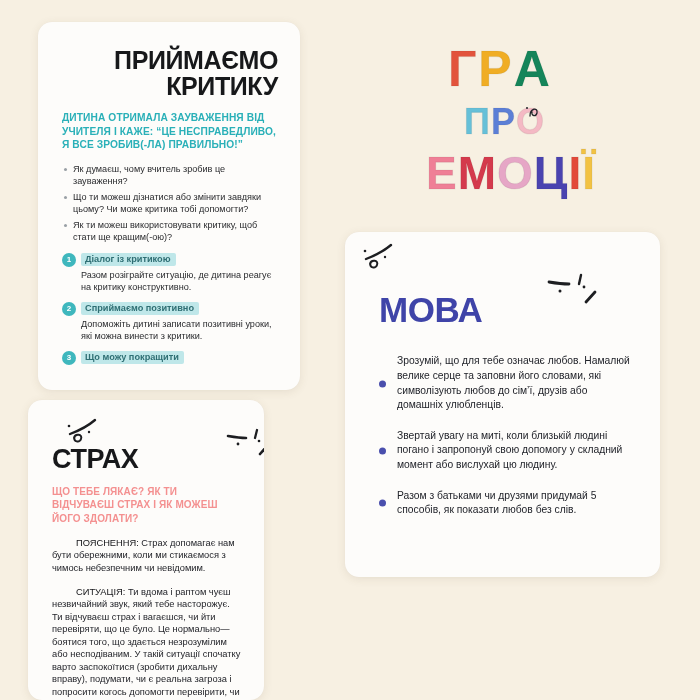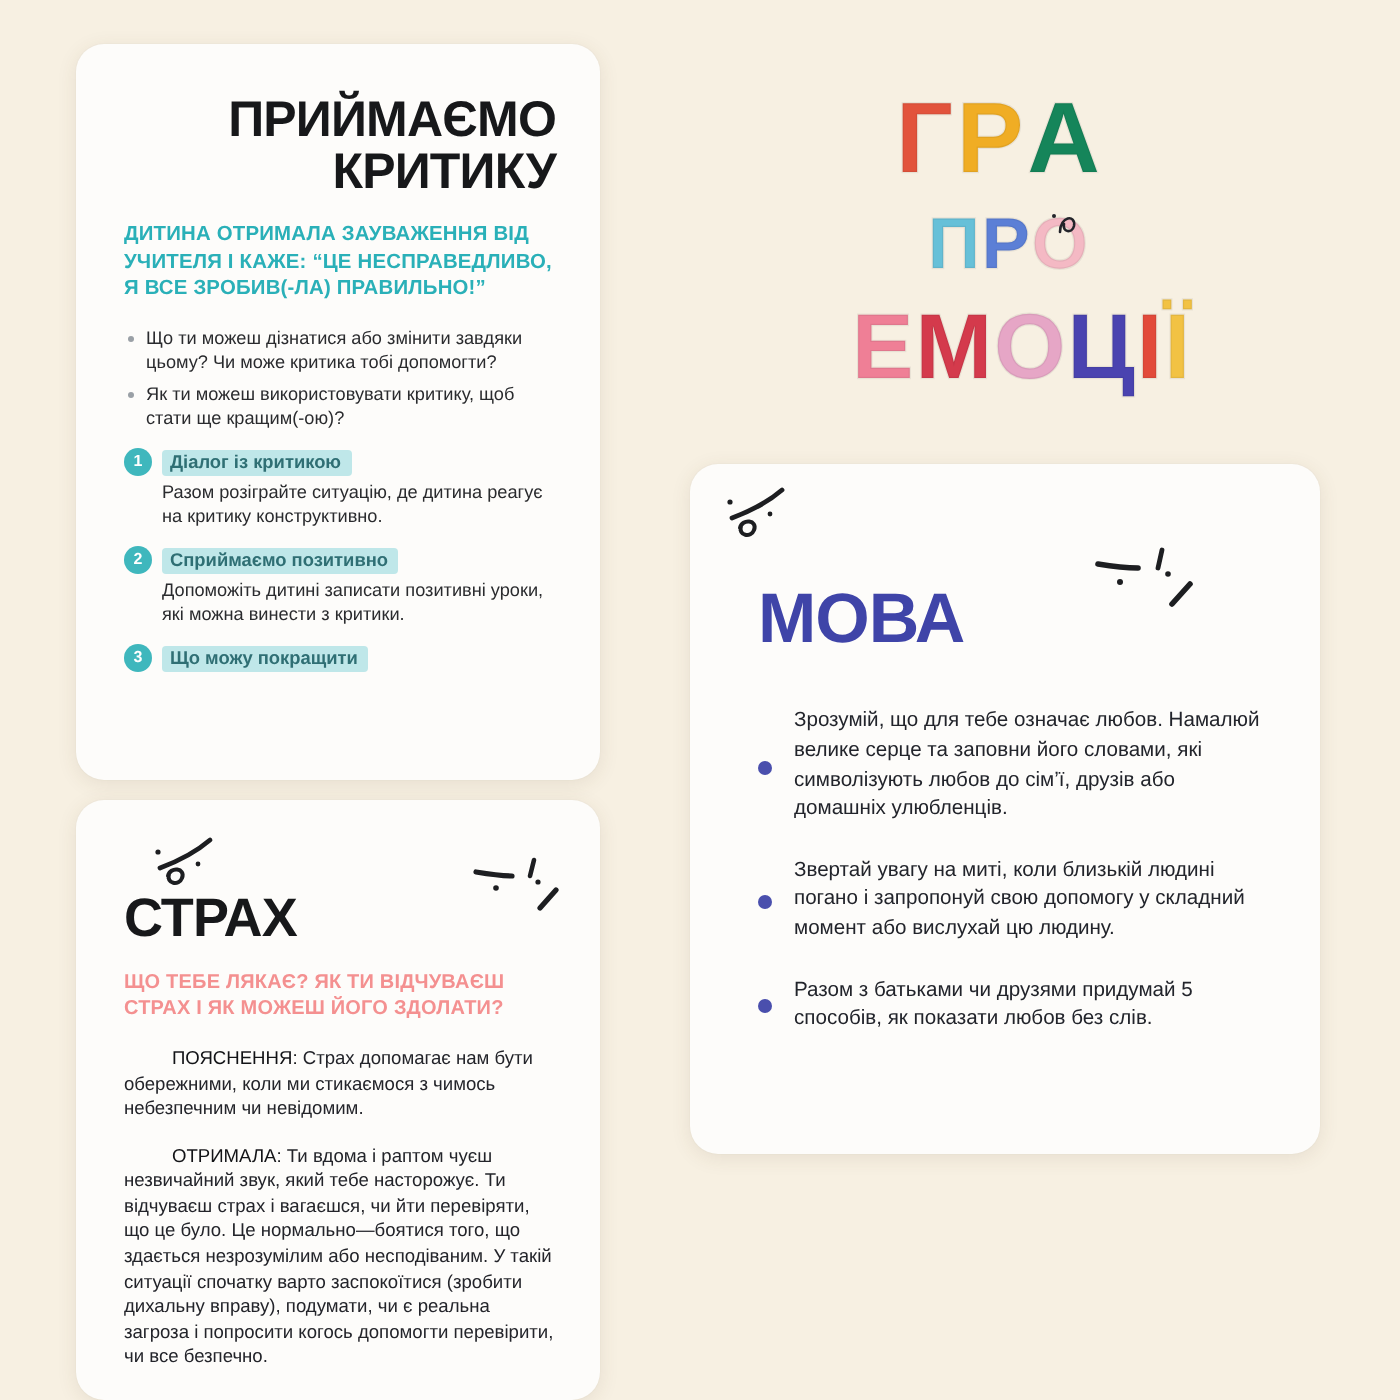--- a/index.html
+++ b/index.html
@@ -96,21 +96,21 @@
   }
   .step-body {
     margin-top: 2px;
     margin-left: 19px;
     font-size: 9.1px;
     line-height: 1.32;
     color: #2a2b2e;
   }
 
   
-  #card-fear { left: 38px; top: 400px; width: 262px; height: 300px; padding: 46px 22px 10px 24px; }
+  #card-fear { left: 28px; top: 400px; width: 236px; height: 300px; padding: 46px 22px 10px 24px; }
   #card-fear .title-black { font-size: 27px; }
 
   .subtitle-salmon {
     margin-top: 11px;
     font-size: 10px;
     font-weight: 800;
     line-height: 1.38;
     color: #f49090;
     text-transform: uppercase;
     letter-spacing: .1px;
@@ -199,20 +199,21 @@
     </svg>
   </div>
 
   <div class="card" id="card-criticism">
 
     <div class="title-black">ПРИЙМАЄМО КРИТИКУ</div>
 
     <div class="subtitle-teal">ДИТИНА ОТРИМАЛА ЗАУВАЖЕННЯ ВІД УЧИТЕЛЯ І КАЖЕ: “ЦЕ НЕСПРАВЕДЛИВО, Я ВСЕ ЗРОБИВ(-ЛА) ПРАВИЛЬНО!”</div>
 
     <ul class="bullets">
+      <li>Як думаєш, чому вчитель зробив це зауваження?</li>
       <li>Що ти можеш дізнатися або змінити завдяки цьому? Чи може критика тобі допомогти?</li>
       <li>Як ти можеш використовувати критику, щоб стати ще кращим(-ою)?</li>
     </ul>
 
 
     <div class="steps">
       <div class="step">
         <div class="step-head">
           <span class="step-num">1</span>
           <span class="step-label">Діалог із критикою</span>
@@ -254,21 +255,21 @@
 
     <div class="title-black">СТРАХ</div>
 
     <div class="subtitle-salmon">ЩО ТЕБЕ ЛЯКАЄ? ЯК ТИ ВІДЧУВАЄШ СТРАХ І ЯК МОЖЕШ ЙОГО ЗДОЛАТИ?</div>
 
     <p class="para">
       <b>ПОЯСНЕННЯ:</b><span> Страх допомагає нам бути обережними, коли ми стикаємося з чимось небезпечним чи невідомим.</span>
     </p>
 
     <p class="para">
-      <b>ОТРИМАЛА:</b><span> Ти вдома і раптом чуєш незвичайний звук, який тебе насторожує. Ти відчуваєш страх і вагаєшся, чи йти перевіряти, що це було. Це нормально—боятися того, що здається незрозумілим або несподіваним. У такій ситуації спочатку варто заспокоїтися (зробити дихальну вправу), подумати, чи є реальна загроза і попросити когось допомогти перевірити, чи все безпечно.</span>
+      <b>СИТУАЦІЯ:</b><span> Ти вдома і раптом чуєш незвичайний звук, який тебе насторожує. Ти відчуваєш страх і вагаєшся, чи йти перевіряти, що це було. Це нормально—боятися того, що здається незрозумілим або несподіваним. У такій ситуації спочатку варто заспокоїтися (зробити дихальну вправу), подумати, чи є реальна загроза і попросити когось допомогти перевірити, чи все безпечно.</span>
     </p>
   </div>
 
   <div class="card" id="card-love">
 
     <svg class="doodle" style="left:12px; top:4px;" width="46" height="46" viewBox="0 0 46 46">
       <path d="M9 23 C17 20, 27 15, 34 9" fill="none" stroke="#1d1e21" stroke-width="2.4" stroke-linecap="round"></path>
       <path d="M13 28 C14 23, 22 24, 20 29 C18.5 33, 12 32, 13.5 27" fill="none" stroke="#1d1e21" stroke-width="2" stroke-linecap="round"></path>
       <circle cx="8" cy="15" r="1.3" fill="#1d1e21"></circle>
       <circle cx="28" cy="21" r="1.2" fill="#1d1e21"></circle>

